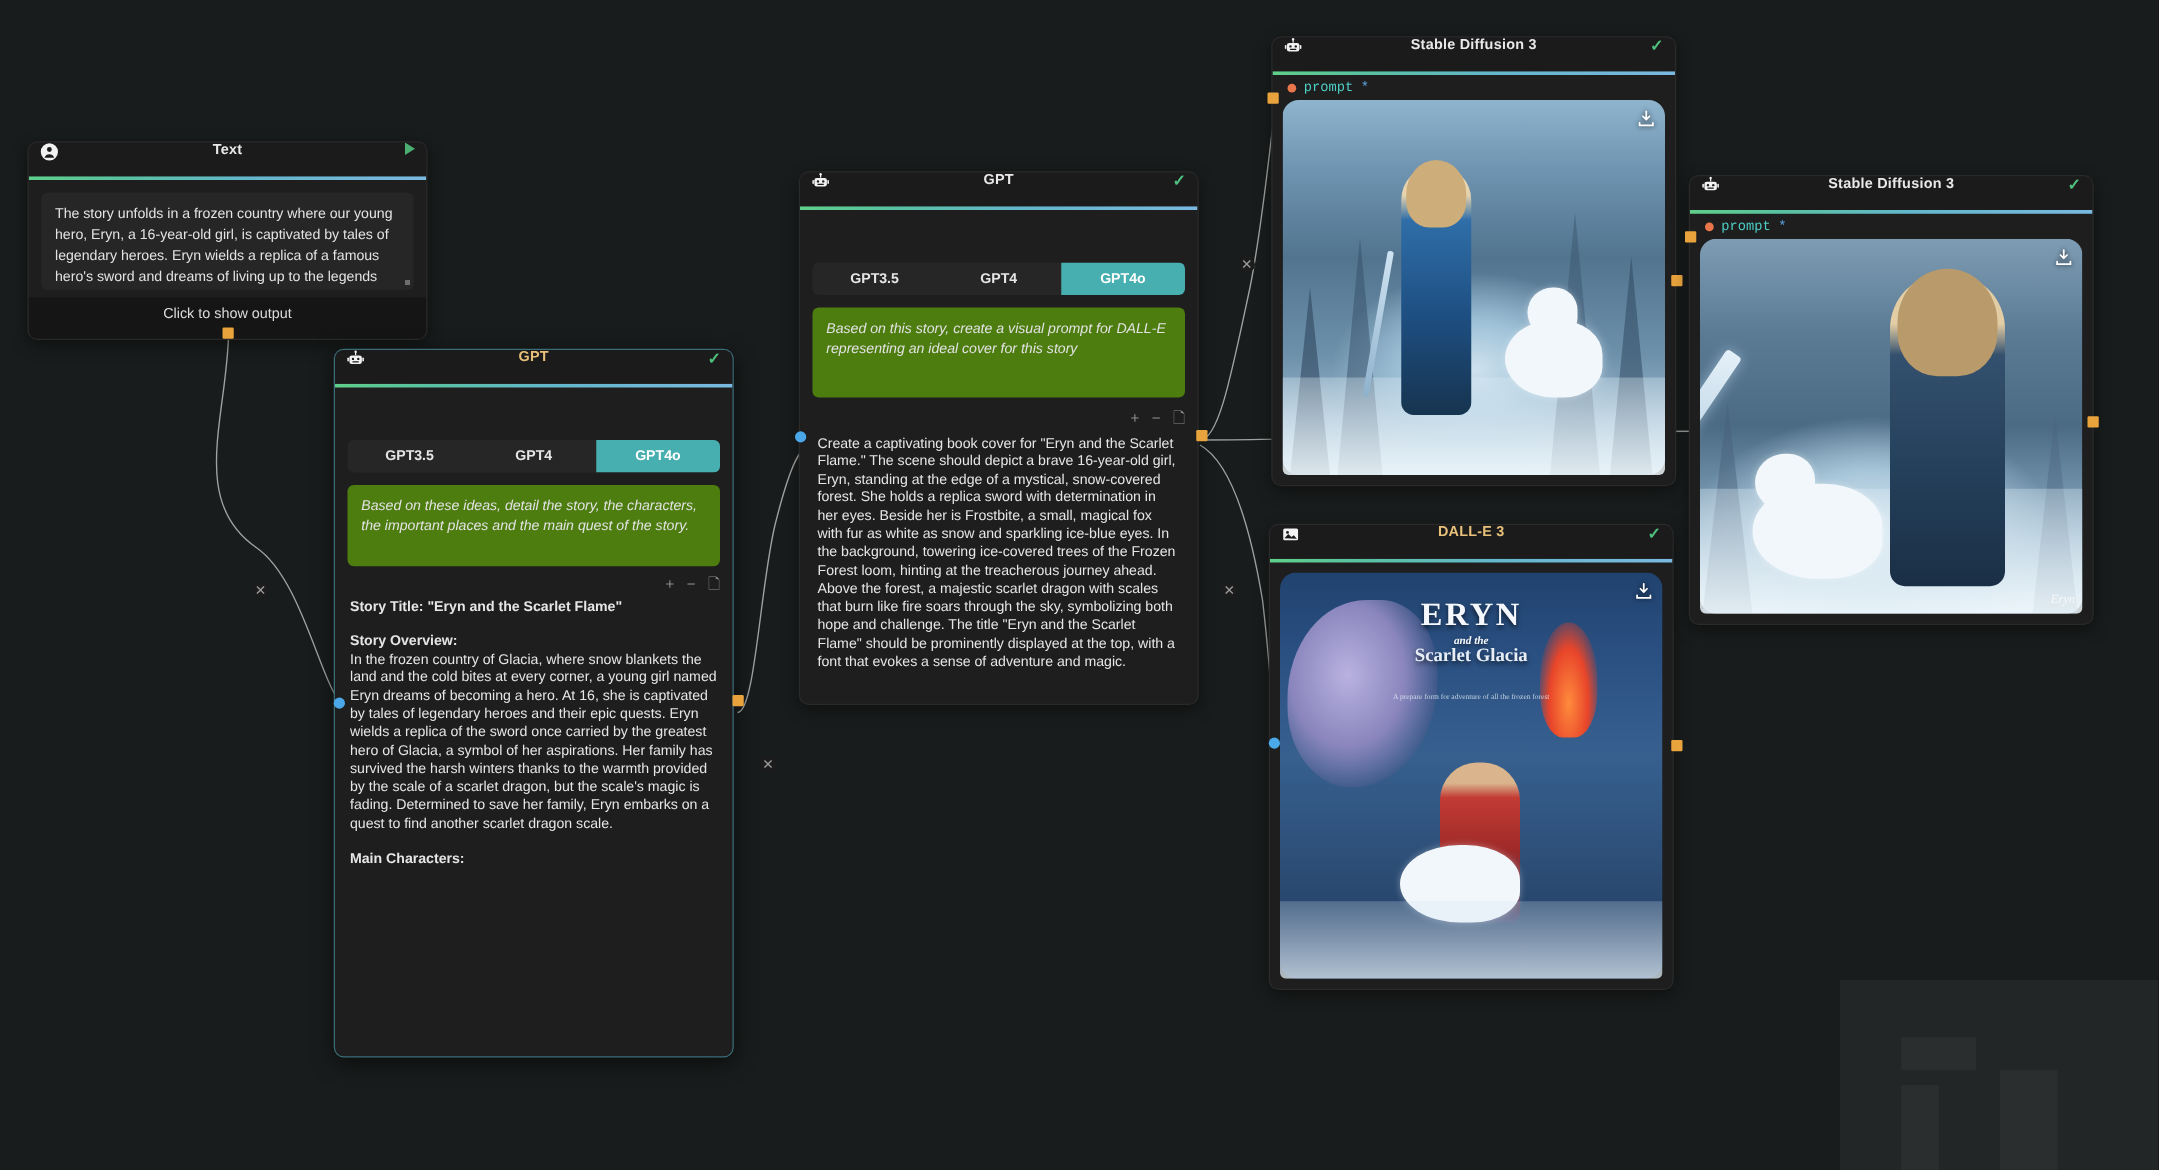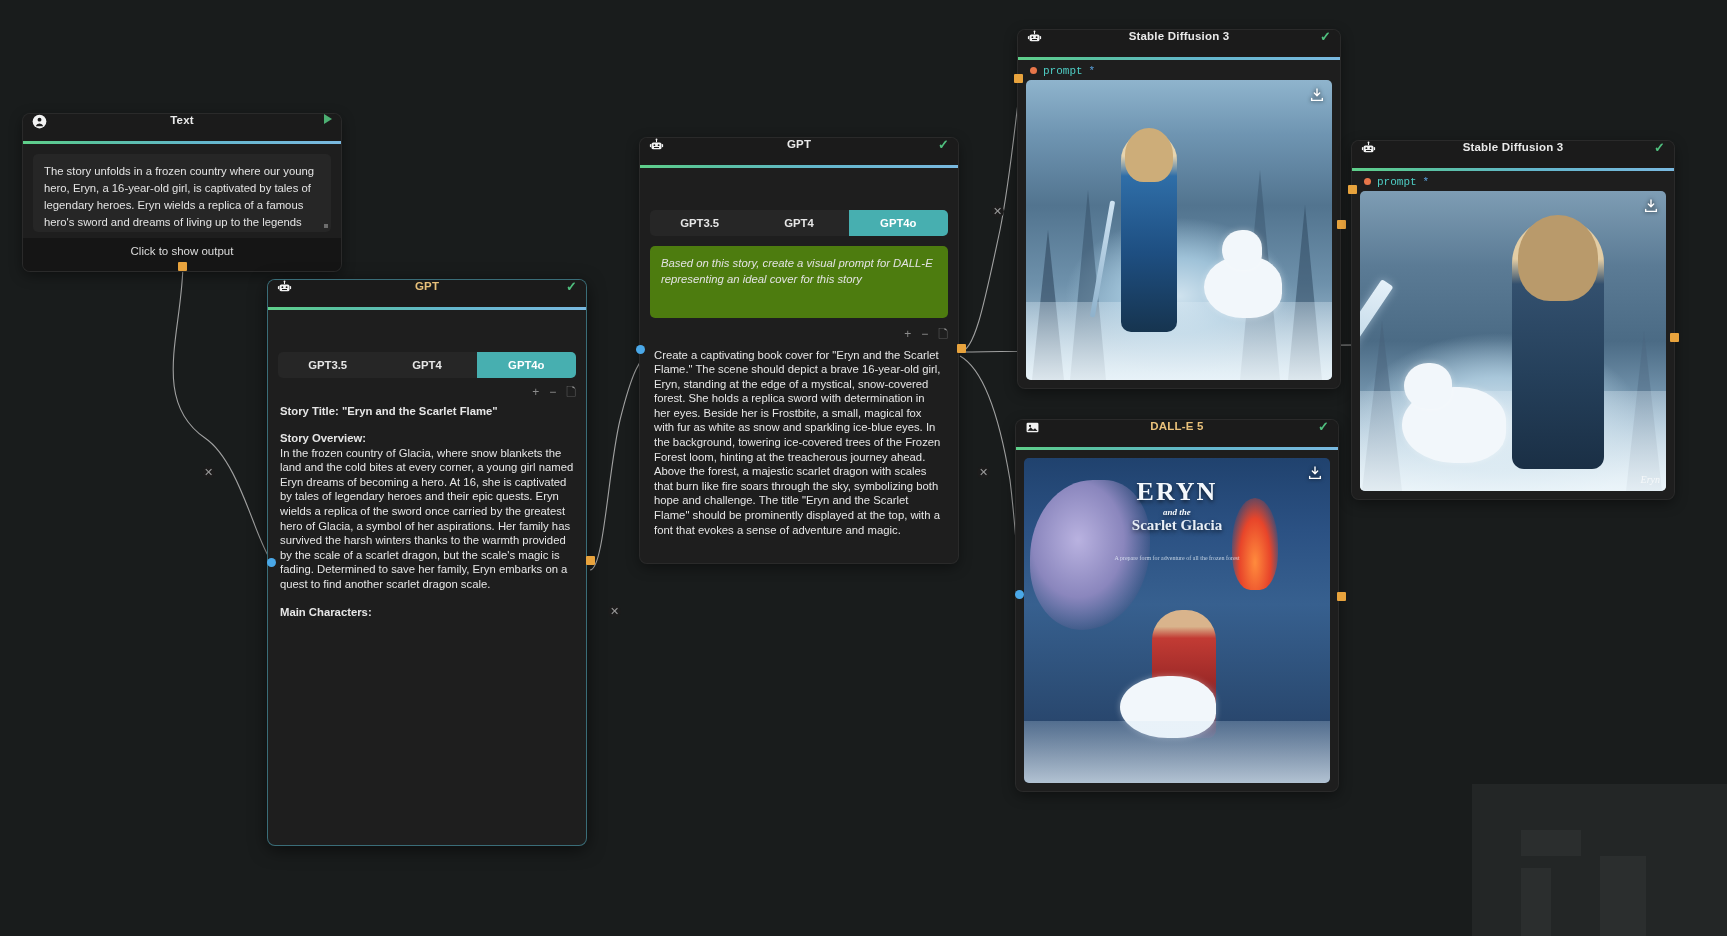--- a/index.html
+++ b/index.html
@@ -179,21 +179,21 @@
     color: #9a9a9a;
     font-size: 11px;
     display: flex; align-items: center; justify-content: center;
     background: #1c1c1c;
     border-radius: 50%;
   }
   svg.edges { position: absolute; left: 0; top: 0; width: 1727px; height: 936px; pointer-events: none; }
   svg.edges path { fill: none; stroke: #b9b9b9; stroke-width: 1.1; opacity: .85; }
 
   
-  .art { width: 100%; height: 100%; position: relative; }
+  .art { width: 100%; height: 100%; position: relative; border-radius: 13px; }
   .art-sd1 {
     background:
       radial-gradient(ellipse 60% 42% at 50% 72%, #cfe2ee 0%, #9fc2d8 30%, transparent 62%),
       linear-gradient(180deg,#8fb4cd 0%,#6f95b2 18%,#52748f 42%,#6e91ab 68%,#b9d2e2 100%);
   }
   .art-sd2 {
     background:
       radial-gradient(ellipse 70% 45% at 45% 78%, #dbe9f2 0%, #a9c7da 35%, transparent 68%),
       linear-gradient(180deg,#7e9db4 0%,#5b7b95 25%,#4b6b85 50%,#89aac2 78%,#cfe1ec 100%);
   }
@@ -311,20 +311,23 @@
       </span>
       <span class="node-title title-amber">GPT</span>
       <span class="hdr-right check">✓</span>
     </div>
     <div class="accent-bar"></div>
     <div class="node-body" style="padding:10px 10px 0 10px;">
       <div class="tabs">
         <div class="tab">GPT3.5</div>
         <div class="tab">GPT4</div>
         <div class="tab active">GPT4o</div>
+      </div>
+      <div class="prompt-box" style="margin-top:10px; height:65px;">
+        <span>Based on these ideas, detail the story, the characters, the important places and the main quest of the story.</span>
       </div>
     </div>
     <div class="out-toolbar" style="padding-top:8px;">
       <span>+</span>
       <span>−</span>
       <span>🗋</span>
     </div>
     <div class="out-text" style="padding-top:4px;">
       <p class="bold">Story Title: "Eryn and the Scarlet Flame"</p>
       <div class="gap"></div>
@@ -427,21 +430,21 @@
 
   <div class="node" style="left:1016px; top:420px; width:322px;">
     <div class="node-header">
       <span class="node-icon">
         <svg viewBox="0 0 24 24">
           <rect x="2.5" y="4.5" width="19" height="15" rx="2" fill="#f2f2f2"></rect>
           <circle cx="8" cy="9.5" r="1.8" fill="#1b1b1b"></circle>
           <path d="M4 17l5-5.5 4 4 3-2.5 4 4.5z" fill="#1b1b1b"></path>
         </svg>
       </span>
-      <span class="node-title title-amber">DALL-E 5</span>
+      <span class="node-title title-amber">DALL-E 3</span>
       <span class="hdr-right check">✓</span>
     </div>
     <div class="accent-bar"></div>
     <div class="img-wrap" style="margin-top:8px; height:325px;">
       <div class="art art-dalle">
         <div style="position:absolute; left:6px; top:22px; width:120px; height:150px; background:radial-gradient(ellipse at 40% 40%, #b9b2e0 0%, #8a86bd 45%, rgba(60,66,110,.2) 75%); border-radius:55% 40% 60% 45%;"></div>
         <div style="position:absolute; right:52px; top:40px; width:46px; height:92px; background:radial-gradient(ellipse at 50% 70%, #ff8b3d 0%, #e8452a 48%, rgba(200,40,30,.08) 80%); border-radius:50% 50% 40% 40%;"></div>
         <div class="dalle-title">
           <span class="l1">ERYN</span>
           <span class="l2">and the</span>

